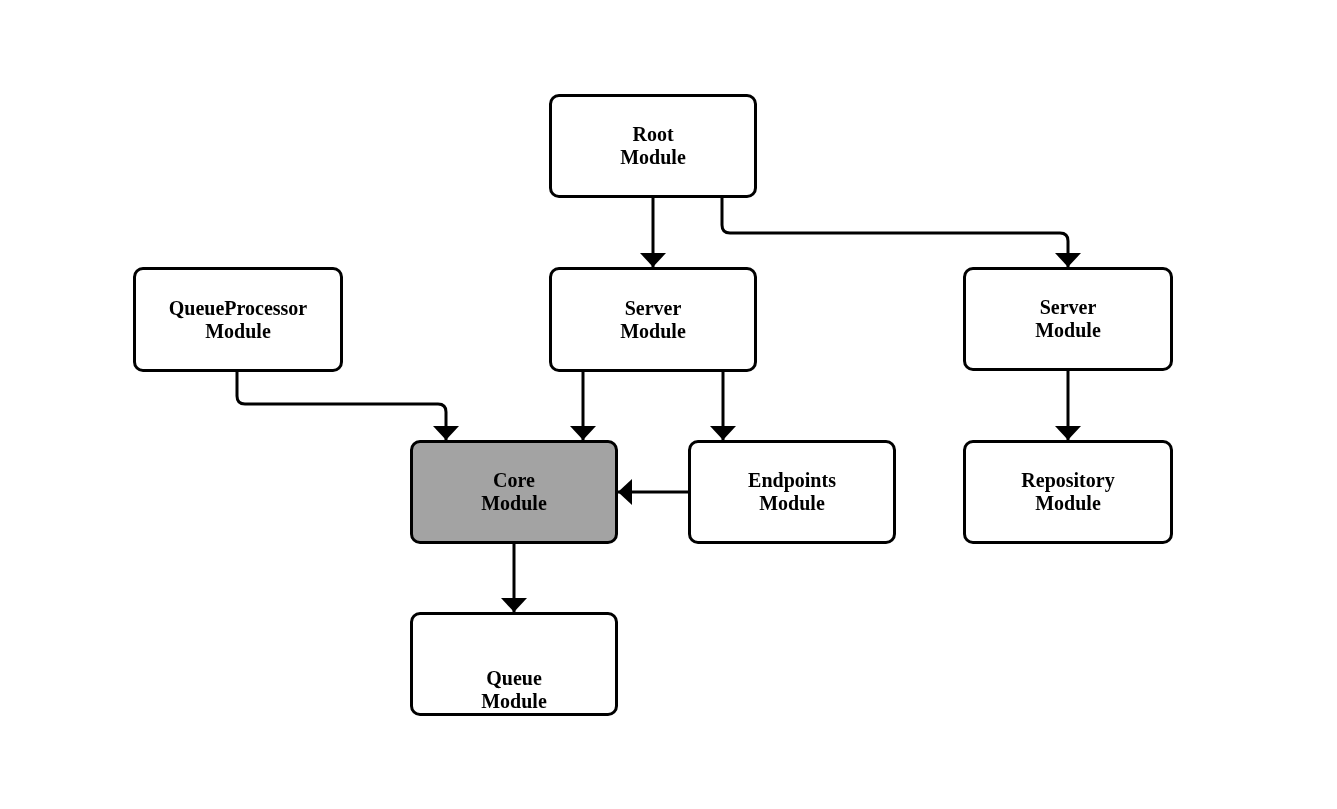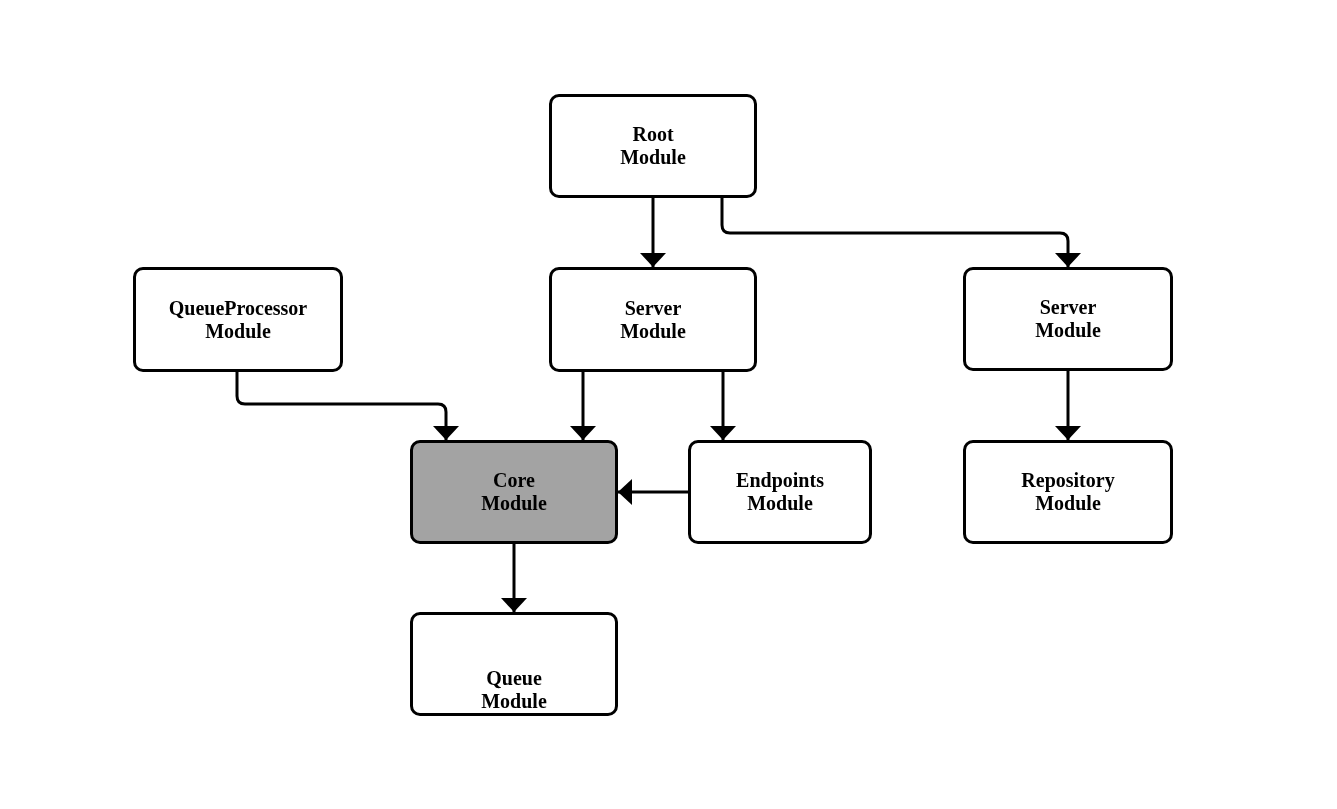--- a/index.html
+++ b/index.html
@@ -86,21 +86,21 @@
         <div class="node-line">Module</div>
       </div>
       <div class="node" style="left: 963px; top: 267px; width: 210px; height: 104px; border-color: rgb(0, 0, 0); background: rgb(255, 255, 255); color: rgb(0, 0, 0);">
         <div class="node-line">Server</div>
         <div class="node-line">Module</div>
       </div>
       <div class="node" style="left: 410px; top: 440px; width: 208px; height: 104px; border-color: rgb(0, 0, 0); background: #a3a3a3; color: rgb(0, 0, 0);">
         <div class="node-line">Core</div>
         <div class="node-line">Module</div>
       </div>
-      <div class="node" style="left: 688px; top: 440px; width: 184px; height: 104px; border-color: rgb(0, 0, 0); background: rgb(255, 255, 255); color: rgb(0, 0, 0);">
+      <div class="node" style="left: 688px; top: 440px; width: 208px; height: 104px; border-color: rgb(0, 0, 0); background: rgb(255, 255, 255); color: rgb(0, 0, 0);">
         <div class="node-line">Endpoints</div>
         <div class="node-line">Module</div>
       </div>
       <div class="node" style="left: 963px; top: 440px; width: 210px; height: 104px; border-color: rgb(0, 0, 0); background: rgb(255, 255, 255); color: rgb(0, 0, 0);">
         <div class="node-line">Repository</div>
         <div class="node-line">Module</div>
       </div>
       <div class="node" style="left: 410px; top: 612px; width: 208px; height: 104px; border-color: rgb(0, 0, 0); background: rgb(255, 255, 255); color: rgb(0, 0, 0); justify-content: flex-end;">
         <div class="node-line">Queue</div>
         <div class="node-line">Module</div>

